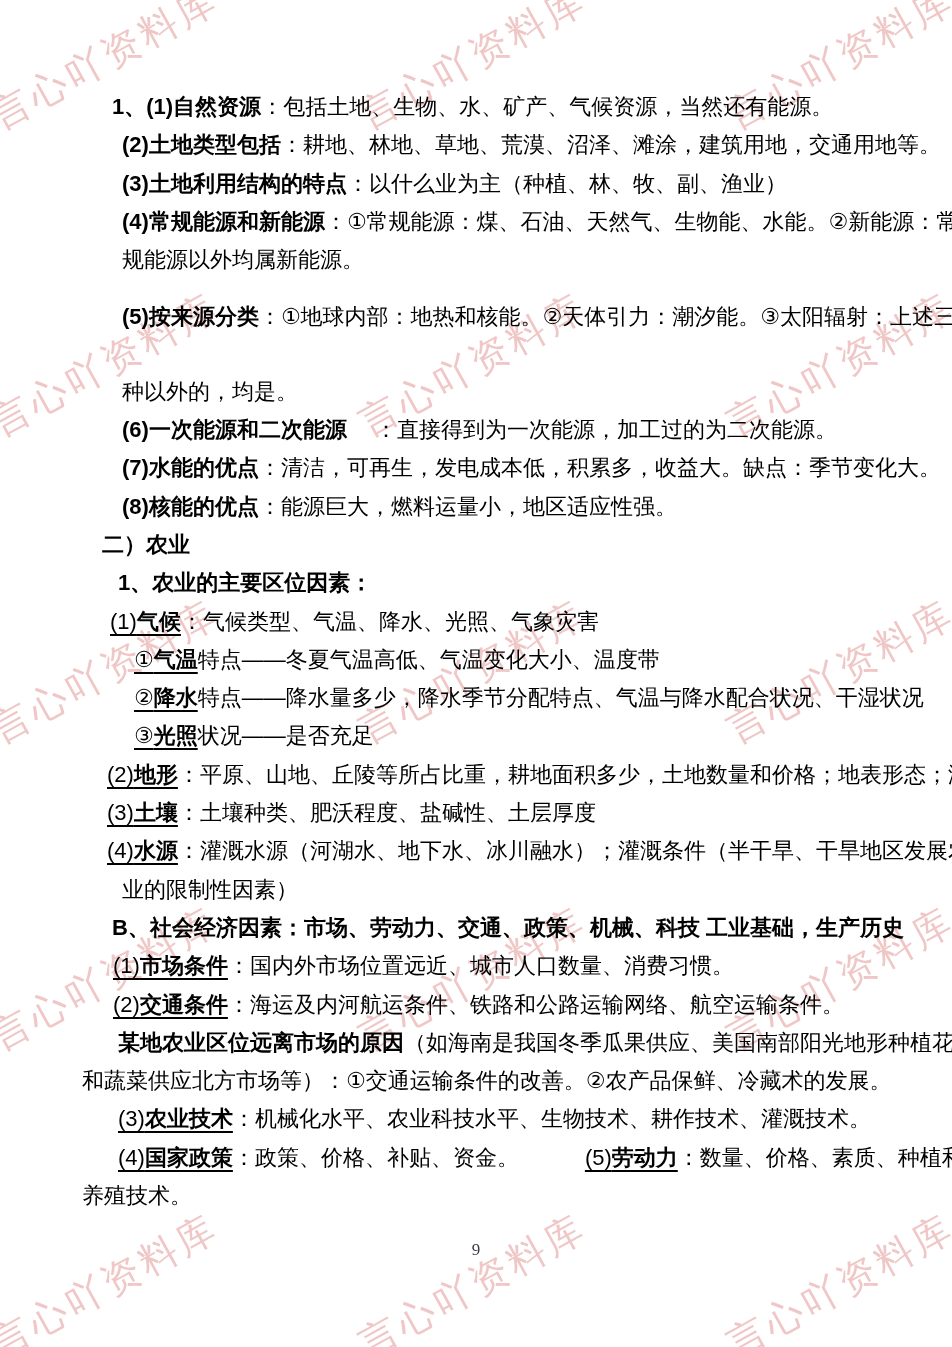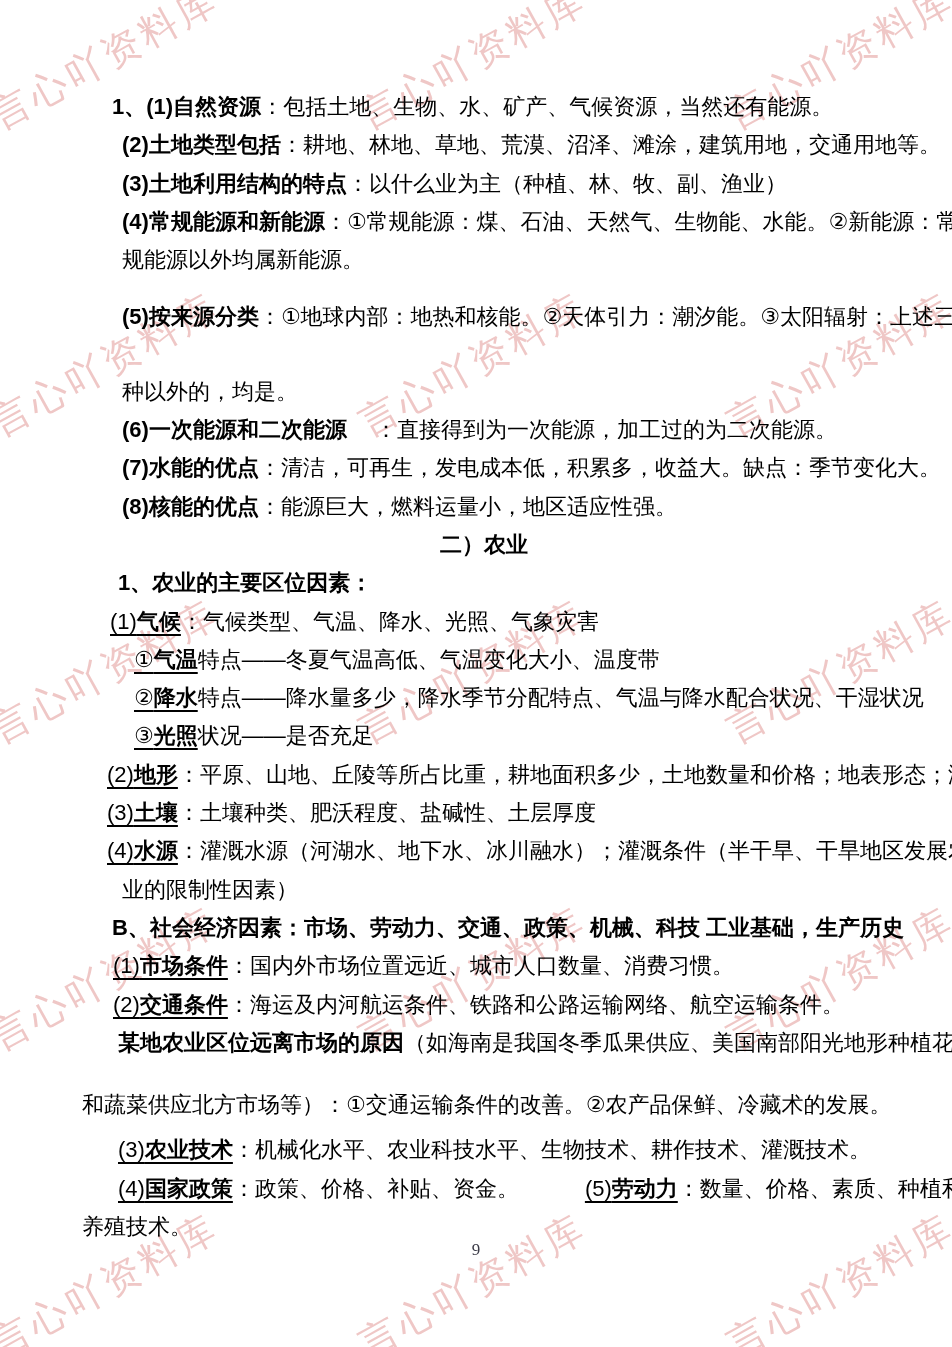--- a/index.html
+++ b/index.html
@@ -54,33 +54,33 @@
       <div class="line" style="padding-left: 30px;"><span class="seg b">1、(1)自然资源</span><span class="seg">：包括土地、生物、水、矿产、气候资源，当然还有能源。</span></div>
       <div class="line" style="padding-left: 40px;"><span class="seg b">(2)土地类型包括</span><span class="seg">：耕地、林地、草地、荒漠、沼泽、滩涂，建筑用地，交通用地等。</span></div>
       <div class="line" style="padding-left: 40px;"><span class="seg b">(3)土地利用结构的特点</span><span class="seg">：以什么业为主（种植、林、牧、副、渔业）</span></div>
       <div class="line" style="padding-left: 40px;"><span class="seg b">(4)常规能源和新能源</span><span class="seg">：①常规能源：煤、石油、天然气、生物能、水能。②新能源：常</span></div>
       <div class="line" style="padding-left: 40px;"><span class="seg">规能源以外均属新能源。</span></div>
       <div class="line" style="padding-left: 40px; margin-top: 19px;"><span class="seg b">(5)按来源分类</span><span class="seg">：①地球内部：地热和核能。②天体引力：潮汐能。③太阳辐射：上述三</span></div>
       <div class="line" style="padding-left: 40px; margin-top: 36px;"><span class="seg">种以外的，均是。</span></div>
       <div class="line" style="padding-left: 40px; "><span class="seg b">(6)一次能源和二次能源</span><span class="seg">　 ：直接得到为一次能源，加工过的为二次能源。</span></div>
       <div class="line" style="padding-left: 40px;"><span class="seg b">(7)水能的优点</span><span class="seg">：清洁，可再生，发电成本低，积累多，收益大。缺点：季节变化大。</span></div>
       <div class="line" style="padding-left: 40px;"><span class="seg b">(8)核能的优点</span><span class="seg">：能源巨大，燃料运量小，地区适应性强。</span></div>
-      <div class="line" style="padding-left: 20px; text-align: center;"><span class="seg b">二）农业</span></div>
+      <div class="line" style="padding-left: 20px;"><span class="seg b">二）农业</span></div>
       <div class="line" style="padding-left: 36px;"><span class="seg b">1、农业的主要区位因素：</span></div>
       <div class="line" style="padding-left: 28px;"><span class="seg u">(1)</span><span class="seg b u">气候</span><span class="seg">：气候类型、气温、降水、光照、气象灾害</span></div>
       <div class="line" style="padding-left: 52px;"><span class="seg u">①</span><span class="seg b u">气温</span><span class="seg">特点——冬夏气温高低、气温变化大小、温度带</span></div>
       <div class="line" style="padding-left: 52px;"><span class="seg u">②</span><span class="seg b u">降水</span><span class="seg">特点——降水量多少，降水季节分配特点、气温与降水配合状况、干湿状况</span></div>
       <div class="line" style="padding-left: 52px;"><span class="seg u">③</span><span class="seg b u">光照</span><span class="seg">状况——是否充足</span></div>
       <div class="line" style="padding-left: 25px;"><span class="seg u">(2)</span><span class="seg b u">地形</span><span class="seg">：平原、山地、丘陵等所占比重，耕地面积多少，土地数量和价格；地表形态；海</span></div>
       <div class="line" style="padding-left: 25px;"><span class="seg u">(3)</span><span class="seg b u">土壤</span><span class="seg">：土壤种类、肥沃程度、盐碱性、土层厚度</span></div>
       <div class="line" style="padding-left: 25px;"><span class="seg u">(4)</span><span class="seg b u">水源</span><span class="seg">：灌溉水源（河湖水、地下水、冰川融水）；灌溉条件（半干旱、干旱地区发展农</span></div>
       <div class="line" style="padding-left: 40px;"><span class="seg">业的限制性因素）</span></div>
       <div class="line" style="padding-left: 30px; text-align: center;"><span class="seg b">B、社会经济因素：市场、劳动力、交通、政策、机械、科技 工业基础，生产历史</span></div>
       <div class="line" style="padding-left: 31px;"><span class="seg u">(1)</span><span class="seg b u">市场条件</span><span class="seg">：国内外市场位置远近、城市人口数量、消费习惯。</span></div>
       <div class="line" style="padding-left: 31px;"><span class="seg u">(2)</span><span class="seg b u">交通条件</span><span class="seg">：海运及内河航运条件、铁路和公路运输网络、航空运输条件。</span></div>
       <div class="line" style="padding-left: 36px;"><span class="seg b">某地农业区位远离市场的原因</span><span class="seg">（如海南是我国冬季瓜果供应、美国南部阳光地形种植花卉</span></div>
-      <div class="line" style="padding-left: 0px; margin-top: 24px;"><span class="seg">和蔬菜供应北方市场等）：①交通运输条件的改善。②农产品保鲜、冷藏术的发展。</span></div>
-      <div class="line" style="padding-left: 36px; margin-top: 7px;"><span class="seg u">(3)</span><span class="seg b u">农业技术</span><span class="seg">：机械化水平、农业科技水平、生物技术、耕作技术、灌溉技术。</span></div>
+      <div class="line" style="padding-left: 0px;"><span class="seg">和蔬菜供应北方市场等）：①交通运输条件的改善。②农产品保鲜、冷藏术的发展。</span></div>
+      <div class="line" style="padding-left: 36px;"><span class="seg u">(3)</span><span class="seg b u">农业技术</span><span class="seg">：机械化水平、农业科技水平、生物技术、耕作技术、灌溉技术。</span></div>
       <div class="line" style="padding-left: 36px;"><span class="seg u">(4)</span><span class="seg b u">国家政策</span><span class="seg">：政策、价格、补贴、资金。</span><span class="seg">　　　</span><span class="seg u">(5)</span><span class="seg b u">劳动力</span><span class="seg">：数量、价格、素质、种植和</span></div>
       <div class="line" style="padding-left: 0px;"><span class="seg">养殖技术。</span></div>
     </div>
   <div class="pageno" id="pageno" style="color: rgb(61, 61, 73); font-size: 17px;">9</div>
 </div>
 
 </body></html>

